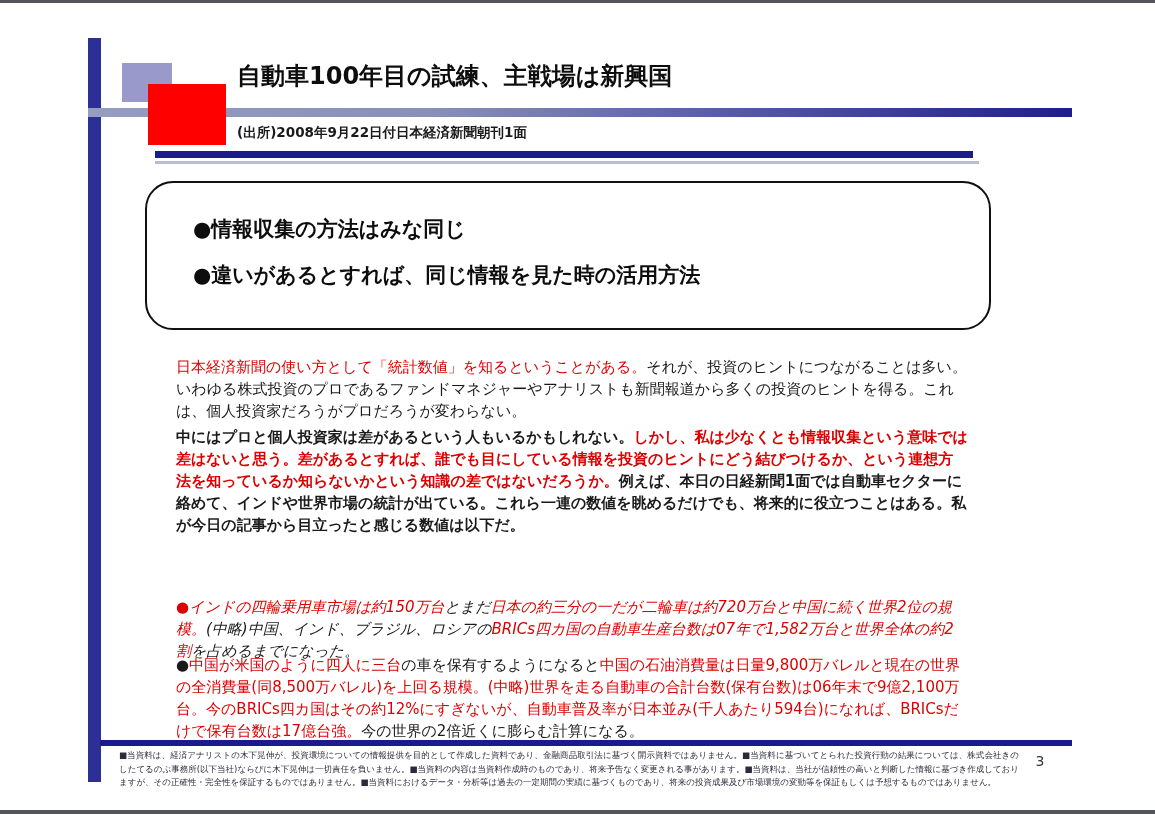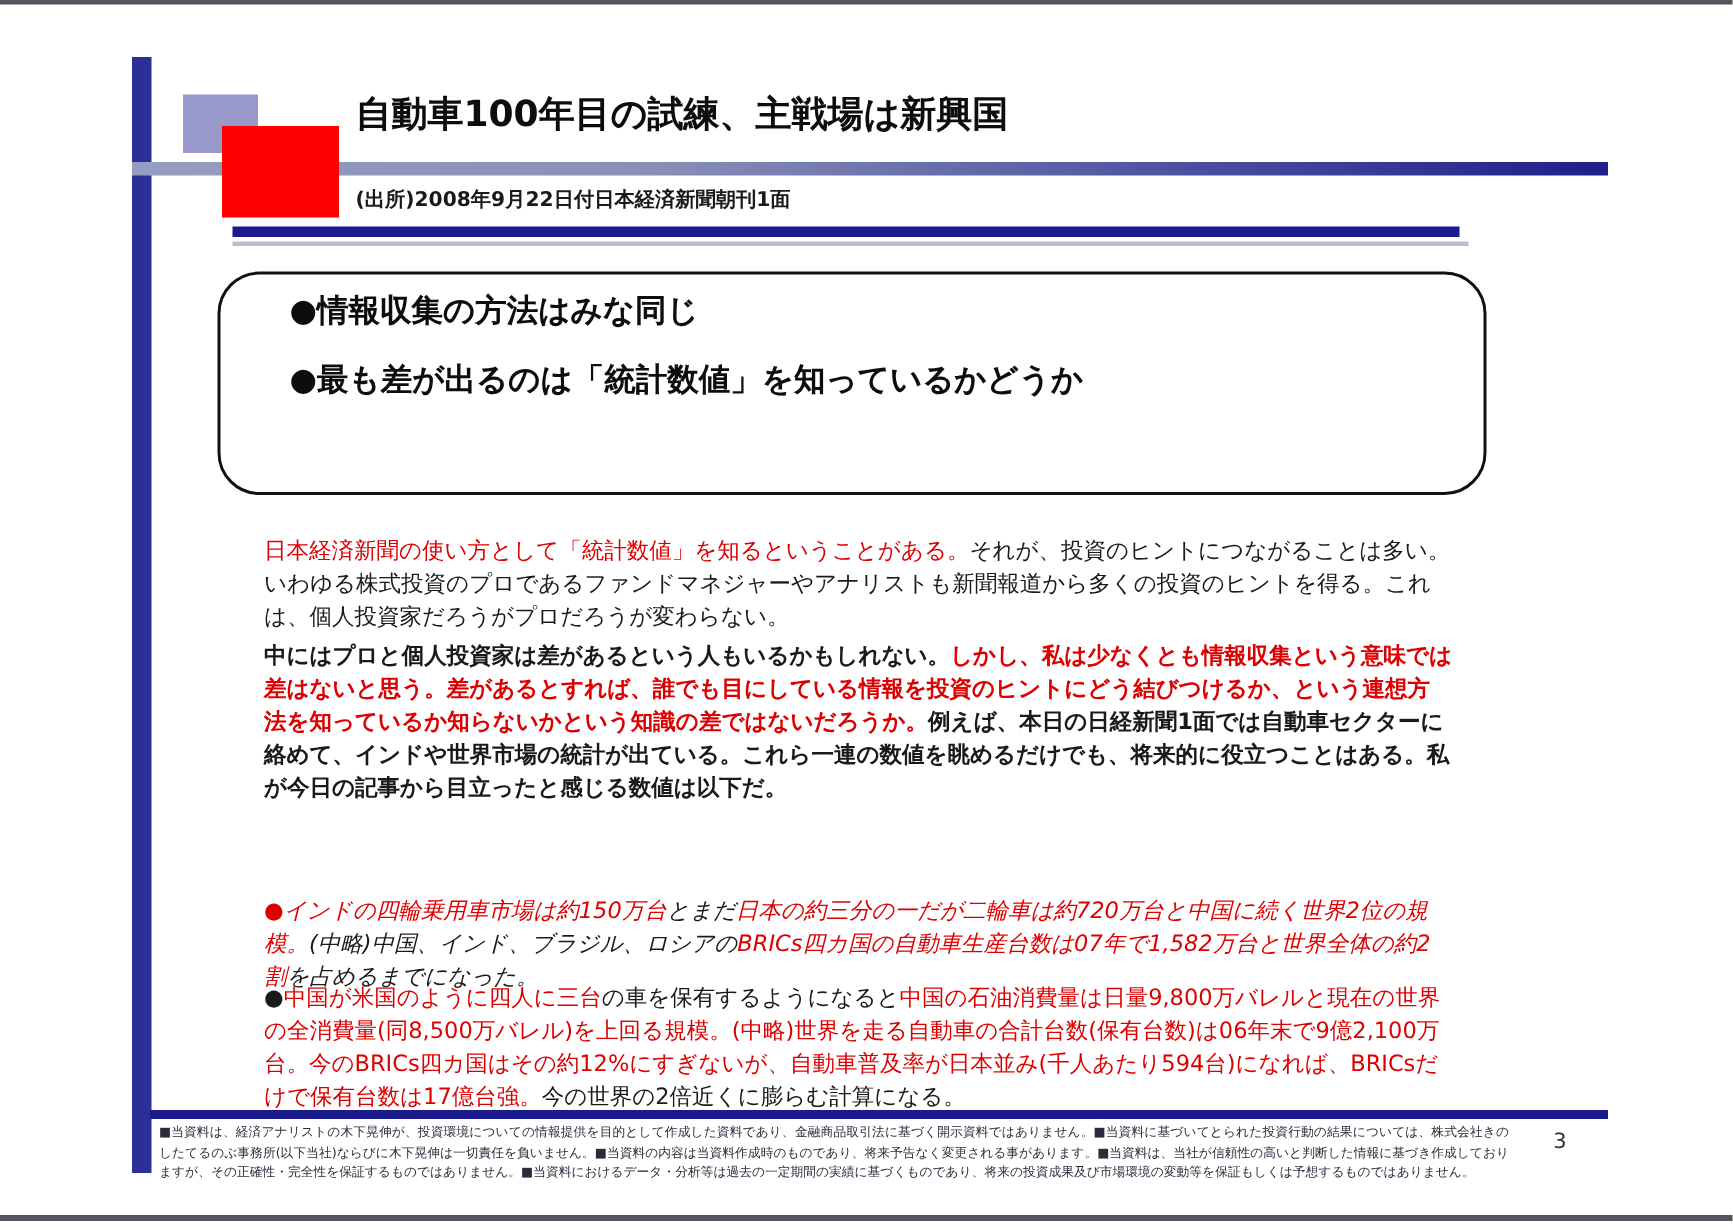--- a/index.html
+++ b/index.html
@@ -30,35 +30,35 @@
   .source-line { position:absolute; left:237px; top:124px; font-size:13.5px;
            font-weight:bold; color:#1a1a1a; z-index:4;text-align:center; }
   .navy-bar2 { position:absolute; left:155px; top:151px; width:818px; height:7px;
            background:#1b1b8e; }
   .gray-line { position:absolute; left:155px; top:161px; width:824px; height:3px;
            background:#b9bdd1; }
 
   
   .bullet-box { position:absolute; left:145px; top:181px; width:846px; height:149px;
            border:2px solid #111; border-radius:28px; background:#fff; z-index:1;
-           padding:1px 0 0 46px; }
+           padding:23px 0 0 46px; }
   .bullet-line { font-size:21px; font-weight:bold; color:#0d0d0d; line-height:46px;
            white-space:nowrap; }
 
   
   .paragraph { position:absolute; left:176px; width:792px; font-size:15px;
            line-height:22px; text-align:left; }
   #p1 { top:356px; } #p2 { top:426px;font-weight:bold; } #p3 { top:596px;font-style:italic; } #p4 { top:654px; }
   .paragraph span.red { color:#dd0000; }
   .paragraph span.black { color:#1a1a1a; }
 
   
   .footer-bar { position:absolute; left:100px; top:740px; width:972px; height:6px;
            background:#1b1b8e; }
-  .disclaimer { position:absolute; left:106px; top:749px; width:900px;
+  .disclaimer { position:absolute; left:119px; top:749px; width:900px;
            font-size:8.5px; line-height:13.5px; color:#2b2b3c; text-align:justify; }
   .page-num { position:absolute; left:1028px; top:753px; width:24px;
            font-size:14px; color:#33333d; text-align:center; }
 </style>
 </head>
 <body>
 
 <div id="edge-top" class="edge-bar"></div>
 
 <div class="v-bar"></div>
@@ -66,21 +66,21 @@
 <div class="red-sq"></div>
 <div class="grad-bar"></div>
 
 <h1 class="page-title">自動車100年目の試練、主戦場は新興国</h1>
 <div class="source-line">(出所)2008年9月22日付日本経済新聞朝刊1面</div>
 <div class="navy-bar2"></div>
 <div class="gray-line"></div>
 
 <div class="bullet-box">
   <div class="bullet-line">●情報収集の方法はみな同じ</div>
-  <div class="bullet-line">●最も差が出るのは「統計数値」を知っているかどうか</div>
+  <div class="bullet-line">●違いがあるとすれば、同じ情報を見た時の活用方法</div>
 </div>
 
 <div id="p1" class="paragraph"><span class="red">日本経済新聞の使い方として「統計数値」を知るということがある。</span><span class="black">それが、投資のヒントにつながることは多い。いわゆる株式投資のプロであるファンドマネジャーやアナリストも新聞報道から多くの投資のヒントを得る。これは、個人投資家だろうがプロだろうが変わらない。</span></div>
 <div id="p2" class="paragraph"><span class="black">中にはプロと個人投資家は差があるという人もいるかもしれない。</span><span class="red">しかし、私は少なくとも情報収集という意味では差はないと思う。差があるとすれば、誰でも目にしている情報を投資のヒントにどう結びつけるか、という連想方法を知っているか知らないかという知識の差ではないだろうか。</span><span class="black">例えば、本日の日経新聞1面では自動車セクターに絡めて、インドや世界市場の統計が出ている。これら一連の数値を眺めるだけでも、将来的に役立つことはある。私が今日の記事から目立ったと感じる数値は以下だ。</span></div>
 <div id="p3" class="paragraph"><span class="red">●インドの四輪乗用車市場は約150万台</span><span class="black">とまだ</span><span class="red">日本の約三分の一だが二輪車は約720万台と中国に続く世界2位の規模。</span><span class="black">(中略)中国、インド、ブラジル、ロシアの</span><span class="red">BRICs四カ国の自動車生産台数は07年で1,582万台と世界全体の約2割</span><span class="black">を占めるまでになった。</span></div>
 <div id="p4" class="paragraph"><span class="black">●</span><span class="red">中国が米国のように四人に三台</span><span class="black">の車を保有するようになると</span><span class="red">中国の石油消費量は日量9,800万バレルと現在の世界の全消費量(同8,500万バレル)を上回る規模。(中略)世界を走る自動車の合計台数(保有台数)は06年末で9億2,100万台。今のBRICs四カ国はその約12%にすぎないが、自動車普及率が日本並み(千人あたり594台)になれば、BRICsだけで保有台数は17億台強。</span><span class="black">今の世界の2倍近くに膨らむ計算になる。</span></div>
 
 <div class="footer-bar"></div>
 <div class="disclaimer">■当資料は、経済アナリストの木下晃伸が、投資環境についての情報提供を目的として作成した資料であり、金融商品取引法に基づく開示資料ではありません。■当資料に基づいてとられた投資行動の結果については、株式会社きのしたてるのぶ事務所(以下当社)ならびに木下晃伸は一切責任を負いません。■当資料の内容は当資料作成時のものであり、将来予告なく変更される事があります。■当資料は、当社が信頼性の高いと判断した情報に基づき作成しておりますが、その正確性・完全性を保証するものではありません。■当資料におけるデータ・分析等は過去の一定期間の実績に基づくものであり、将来の投資成果及び市場環境の変動等を保証もしくは予想するものではありません。</div>
 <div class="page-num">3</div>

